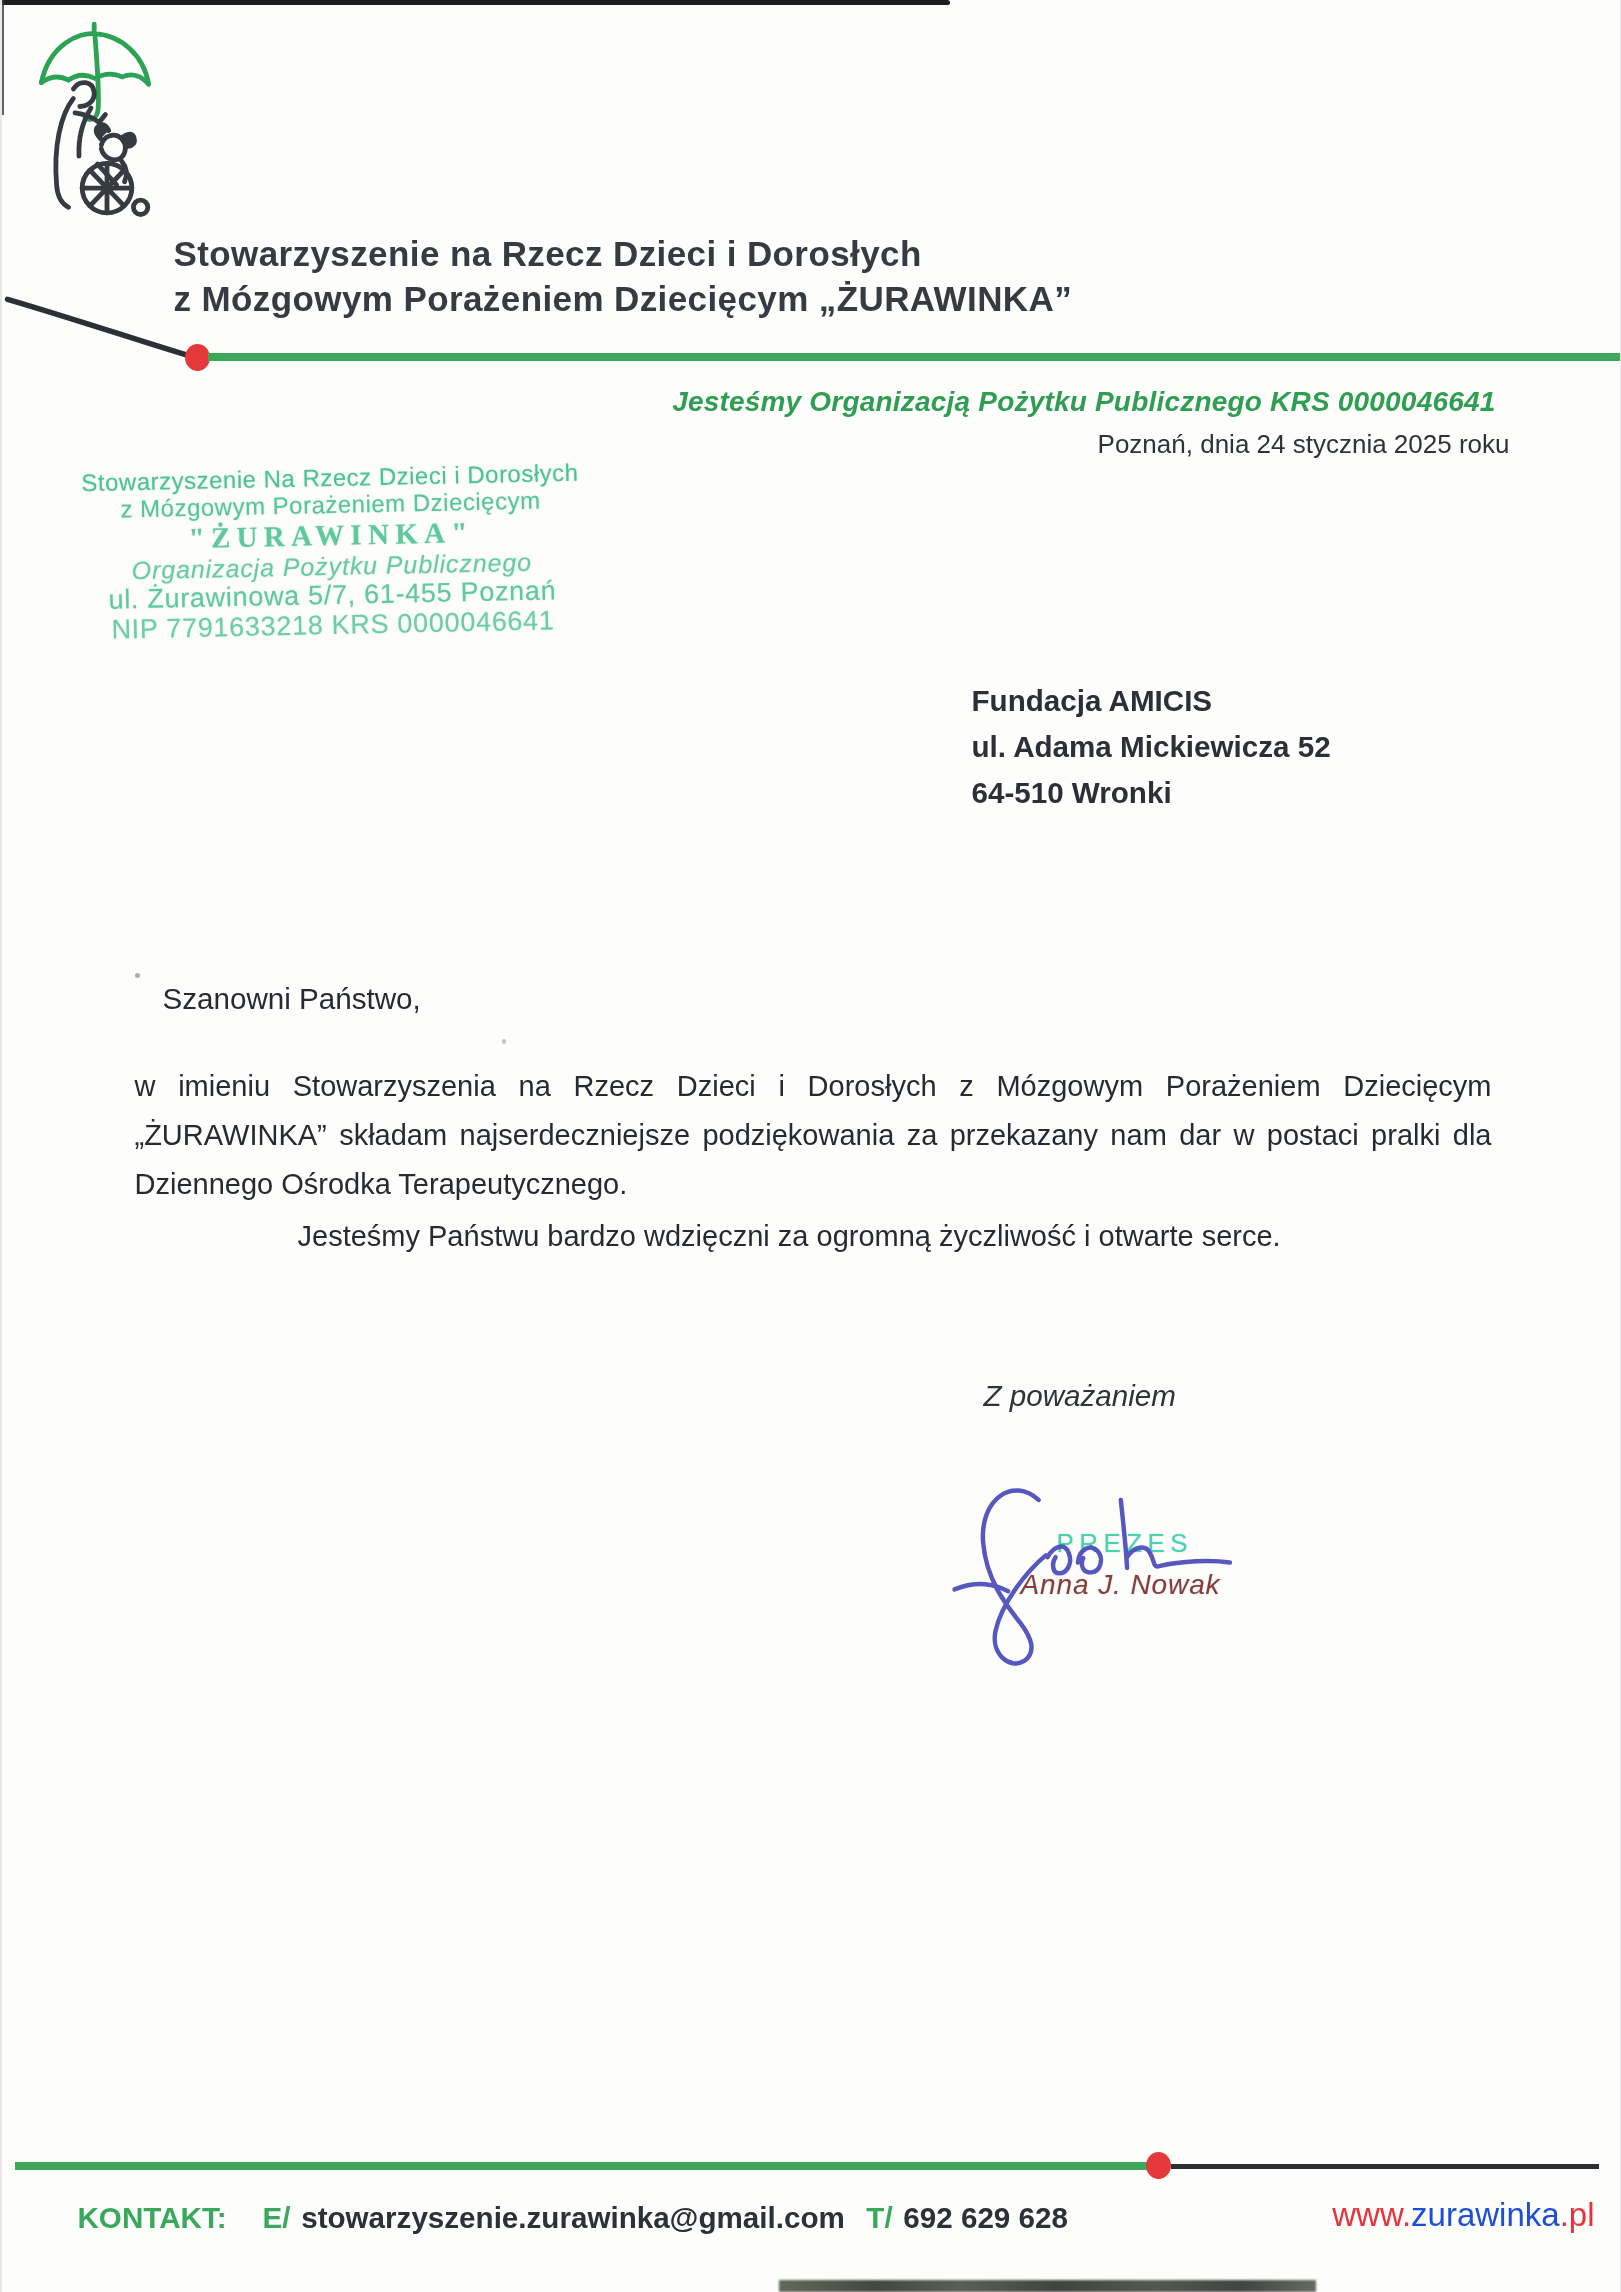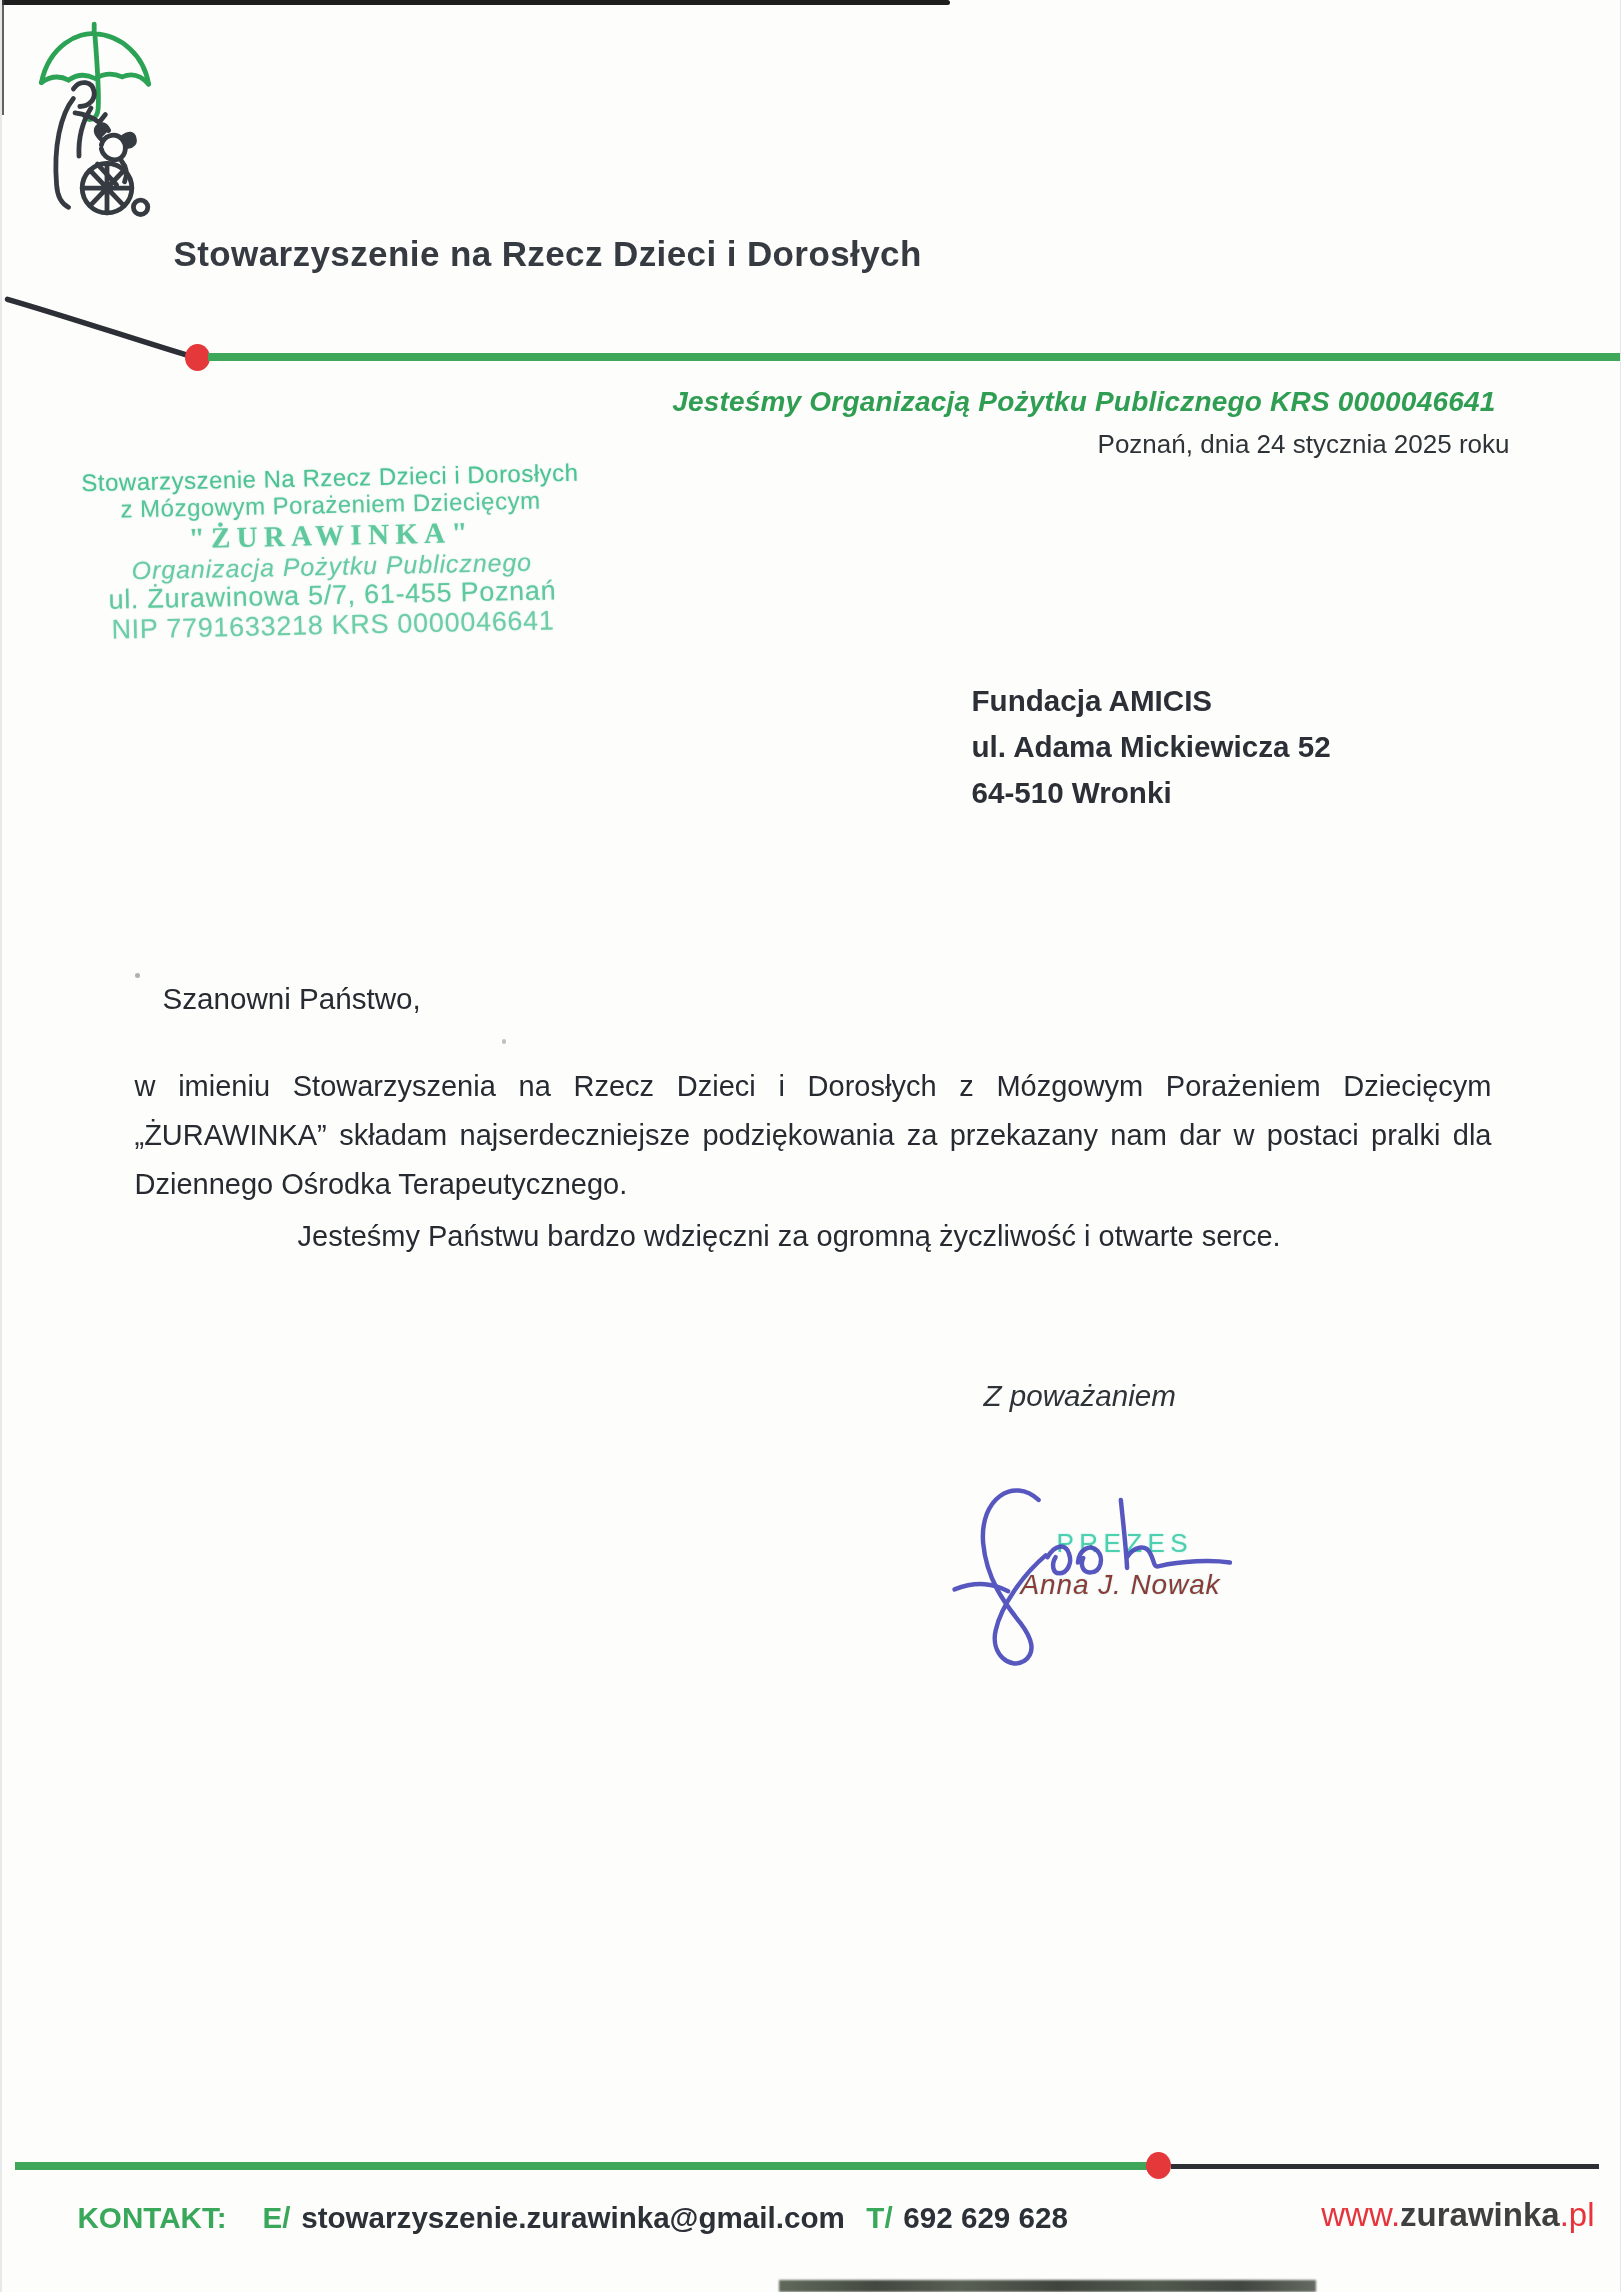--- a/index.html
+++ b/index.html
@@ -82,21 +82,21 @@
   .kontakt-row{
     left:76px;top:2201px;display:flex;align-items:baseline;
     font-size:29.6px;font-weight:700;white-space:nowrap;
   }
   .kontakt-row .green{color:#3aa85a;}
   .kontakt-row .dark{color:#2c3138;}
   .g40{display:inline-block;width:36px;}
   .g12{display:inline-block;width:10.7px;}
   .g24{display:inline-block;width:21.5px;}
   .website{right:25px;top:2196px;font-size:33px;color:#e6333c;white-space:nowrap;}
-  .website .bold{font-weight:700;color:#404040;}
+  .website .bold{font-weight:400;color:#1d4ed8;}
 </style>
 </head>
 <body>
 
 <div class="page">
 
   <div class="abs scan-top-line"></div>
   <div class="abs scan-left-sliver"></div>
   <div class="abs speck1"></div>
   <div class="abs speck2"></div>
@@ -125,20 +125,21 @@
   </svg>
 
   <svg class="abs swoosh-svg" width="206" height="85" viewBox="0 0 230 95">
     <path d="M6,16 C75,36 152,62 212,80" fill="none" stroke="#2c3036" stroke-width="6" stroke-linecap="round"></path>
   </svg>
   <div class="abs red-dot dot-header"></div>
   <div class="abs rule-green-header"></div>
 
   <div class="abs org-title">
     <div>Stowarzyszenie na Rzecz Dzieci i Dorosłych</div>
+    <div>z Mózgowym Porażeniem Dziecięcym „ŻURAWINKA”</div>
   </div>
 
   <div class="abs opp-line">Jesteśmy Organizacją Pożytku Publicznego KRS 0000046641</div>
   <div class="abs dateline">Poznań, dnia 24 stycznia 2025 roku</div>
 
   <div class="abs stamp">
     <div class="s1">Stowarzyszenie Na Rzecz Dzieci i Dorosłych</div>
     <div class="s2">z Mózgowym Porażeniem Dziecięcym</div>
     <div class="s3">"ŻURAWINKA"</div>
     <div class="s4">Organizacja Pożytku Publicznego</div>

